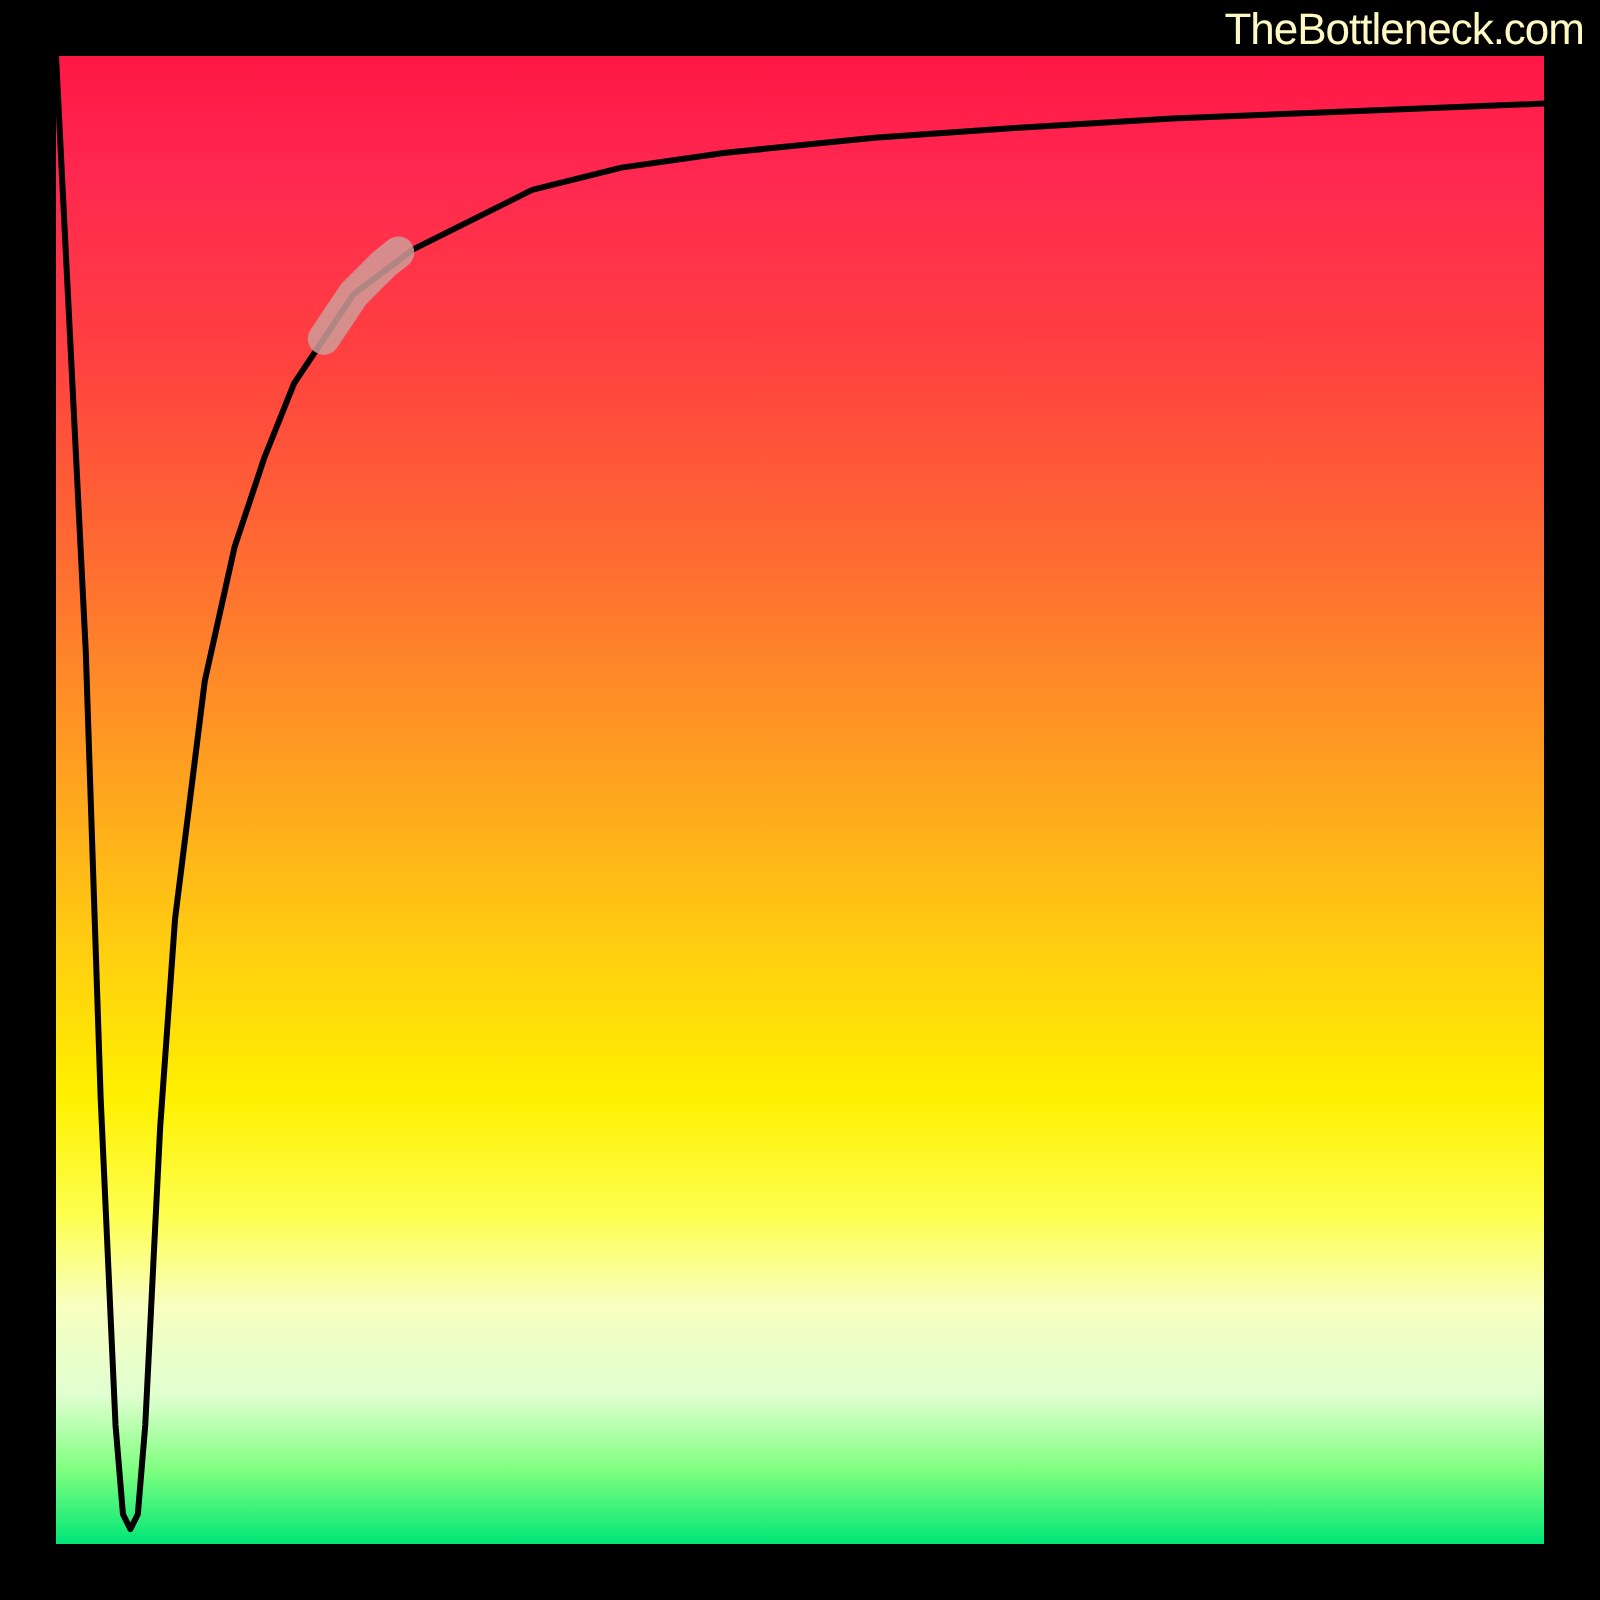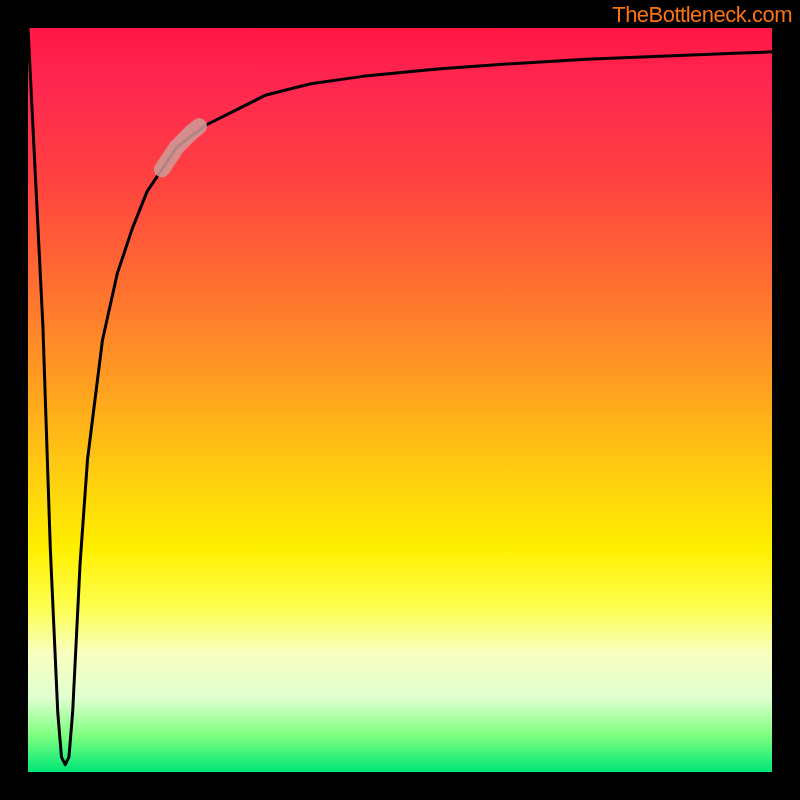--- a/index.html
+++ b/index.html
@@ -8,21 +8,21 @@
     width: 800px;
     height: 800px;
     position: relative;
     font-family: Arial, sans-serif;
     background: #000;
   }
   .watermark {
     position: absolute;
     top: 2px;
     right: 8px;
-    color: #f97316;
+    color: #fef9c3;
     font-size: 22px;
     font-weight: normal;
     z-index: 10;
     letter-spacing: -0.5px;
   }
   .plot-area {
     position: absolute;
     left: 28px;
     top: 28px;
     width: 744px;

